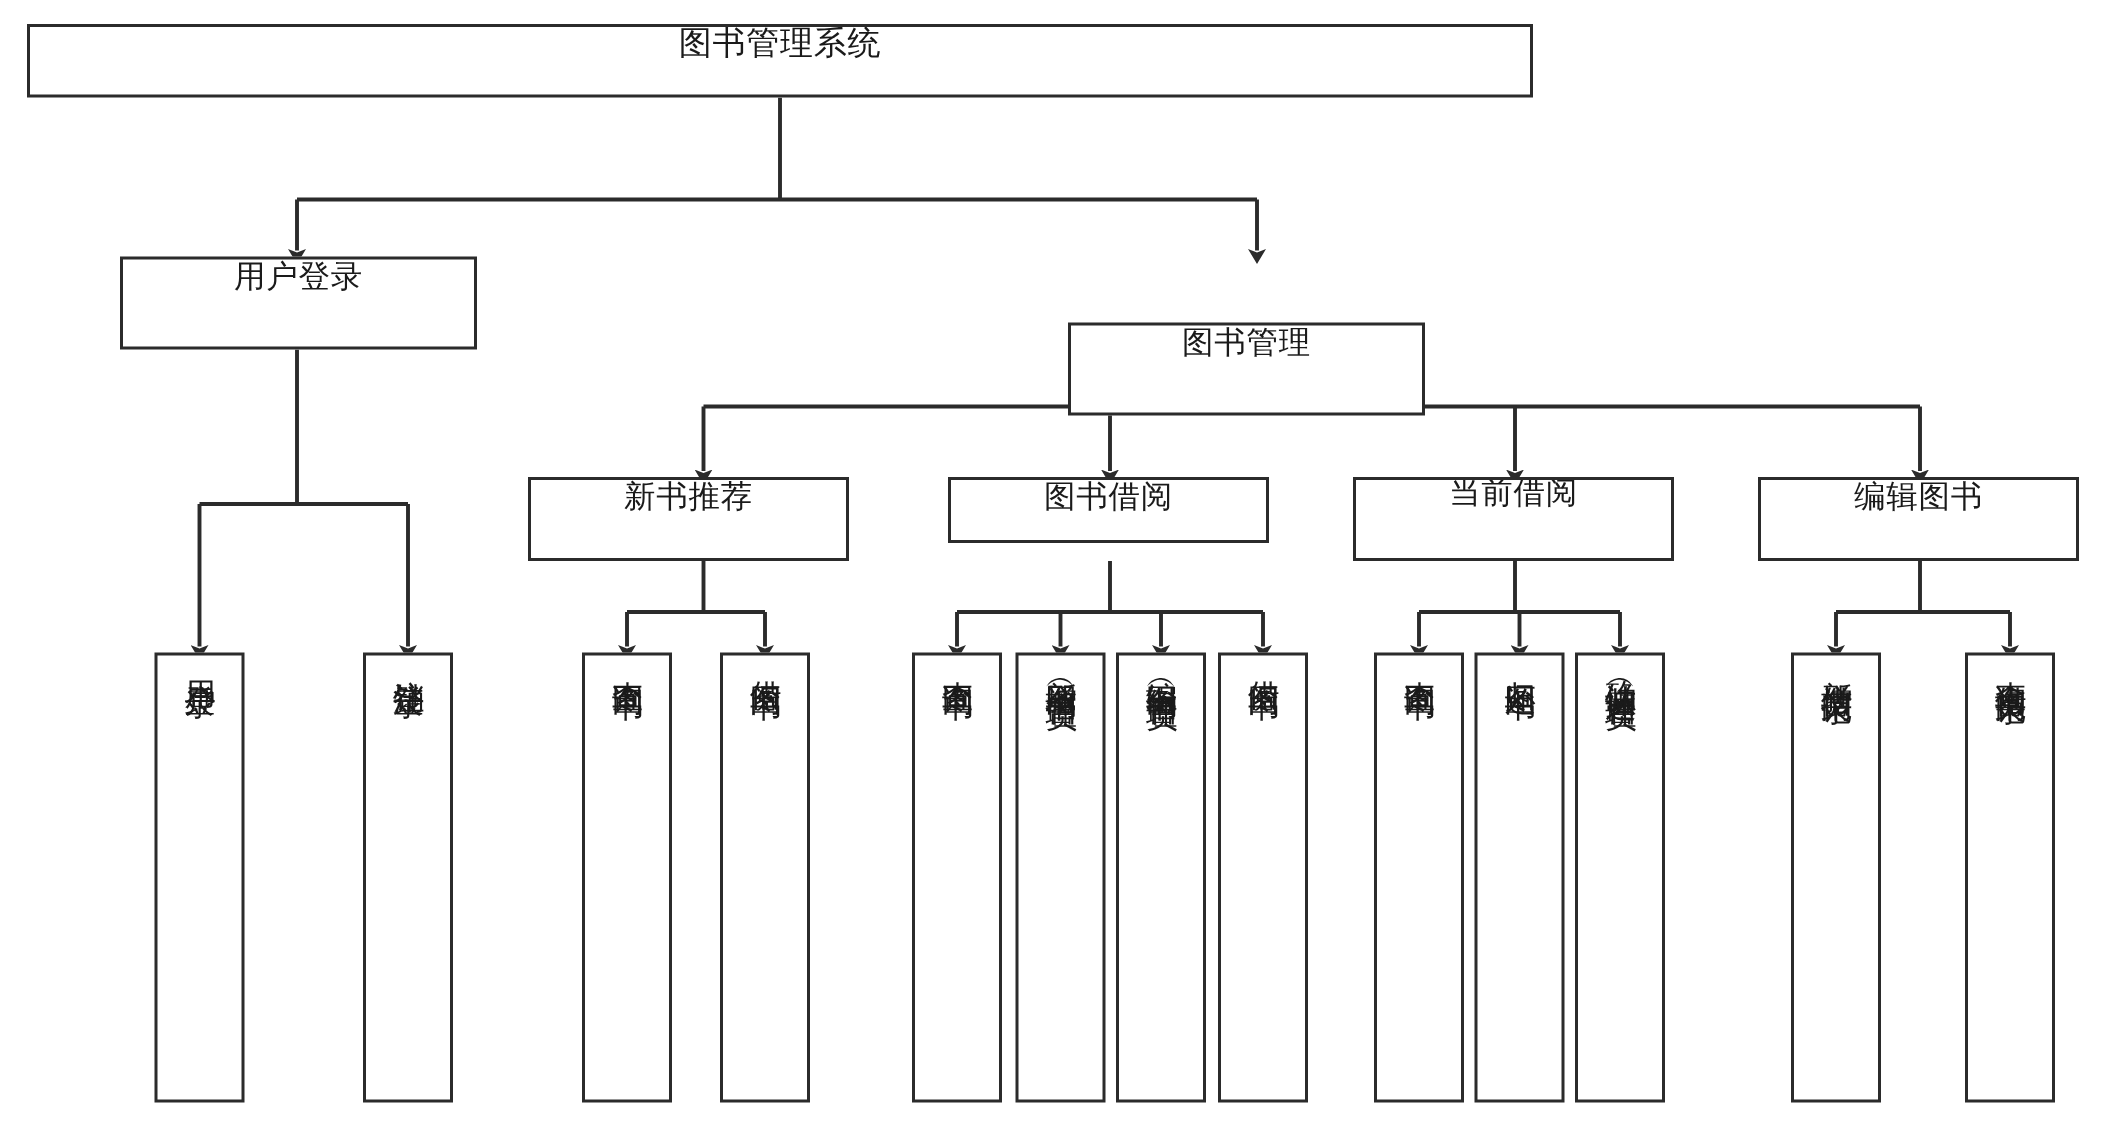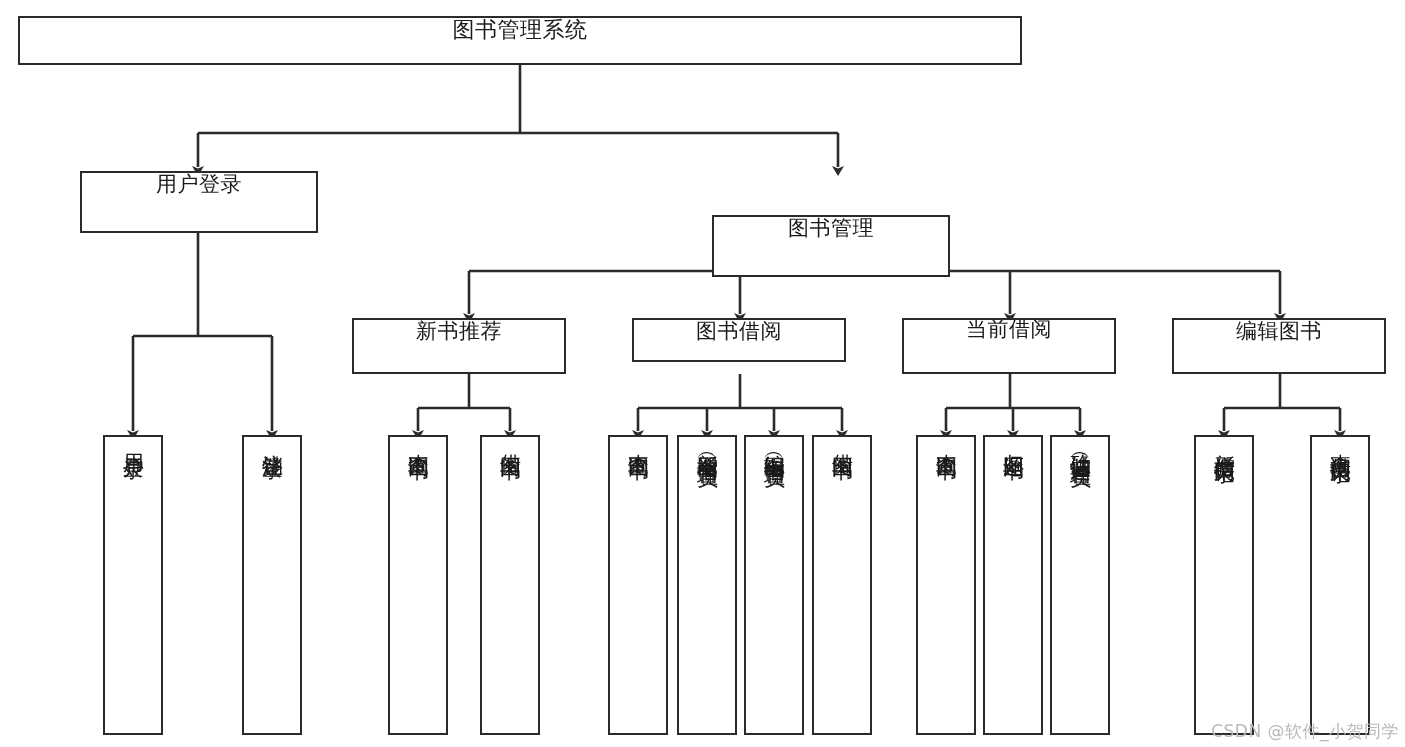--- a/index.html
+++ b/index.html
@@ -198,15 +198,14 @@
   </div>
 
   <div class="node-box node-v" style="left:1194px; top:435px; width:60px; height:300px;">
     <span class="node-label">新增借阅记录</span>
   </div>
 
   <div class="node-box node-v" style="left:1310px; top:435px; width:60px; height:300px;">
     <span class="node-label">查询借阅记录</span>
   </div>
 
-  <div id="watermark">CSDN @软件_小贺同学</div>
 
 </div>
 
 </body></html>

